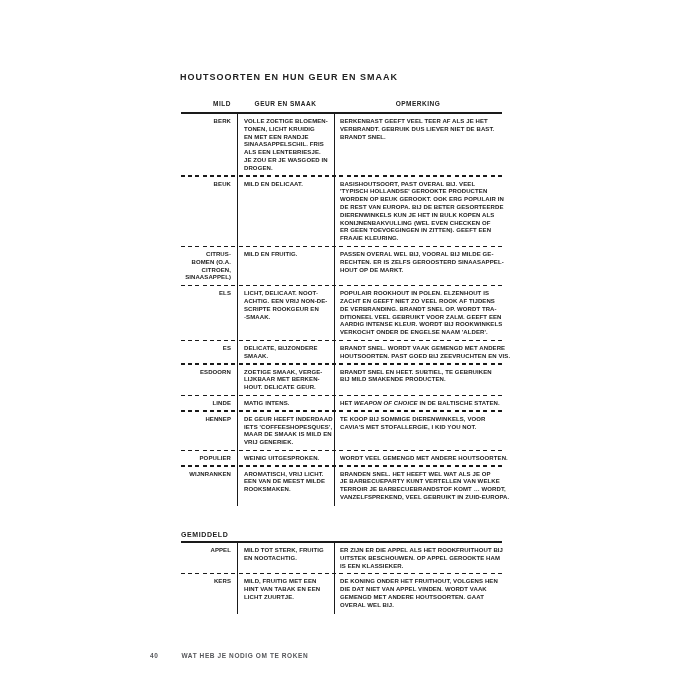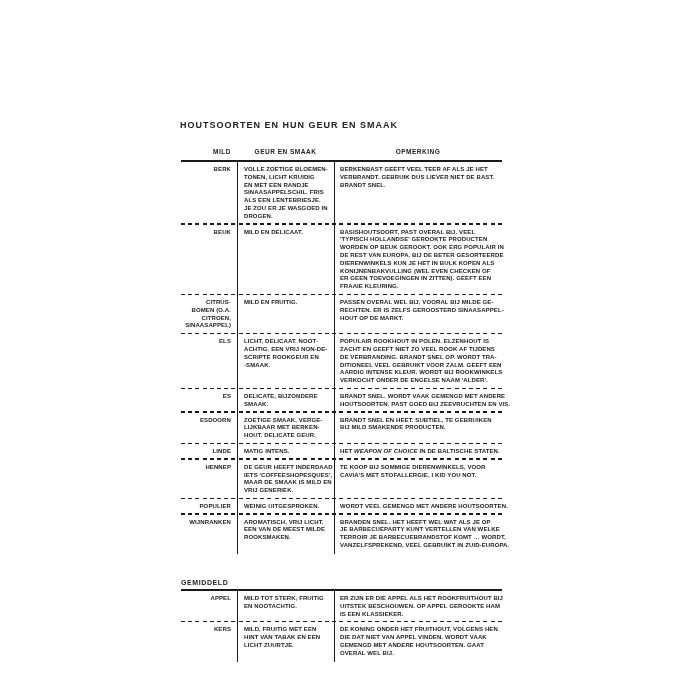--- a/index.html
+++ b/index.html
@@ -1,21 +1,21 @@
 <!DOCTYPE html>
 <html><head>
 <meta charset="utf-8">
 <style>
   html,body{margin:0;padding:0;}
   body{
     width:700px;height:700px;background:#ffffff;position:relative;overflow:hidden;
     font-family:"Liberation Sans", sans-serif;font-weight:bold;color:#222222;
     -webkit-font-smoothing:antialiased;
   }
-  .abs{position:absolute;margin-top:48px;}
+  .abs{position:absolute;}
   #page-title{left:180px;top:72px;font-size:9px;letter-spacing:1px;line-height:10px;}
   
   #main-table{left:181px;top:98px;width:321px;}
   .thead{
     display:grid;grid-template-columns:56px 97px 168px;
     border-bottom:2px solid #1a1a1a;padding:2px 0 4px 0;
     font-size:6.5px;letter-spacing:0.5px;line-height:8px;
   }
   .thead .h1{text-align:right;padding-right:6px;}
   .thead .h2{text-align:center;}

